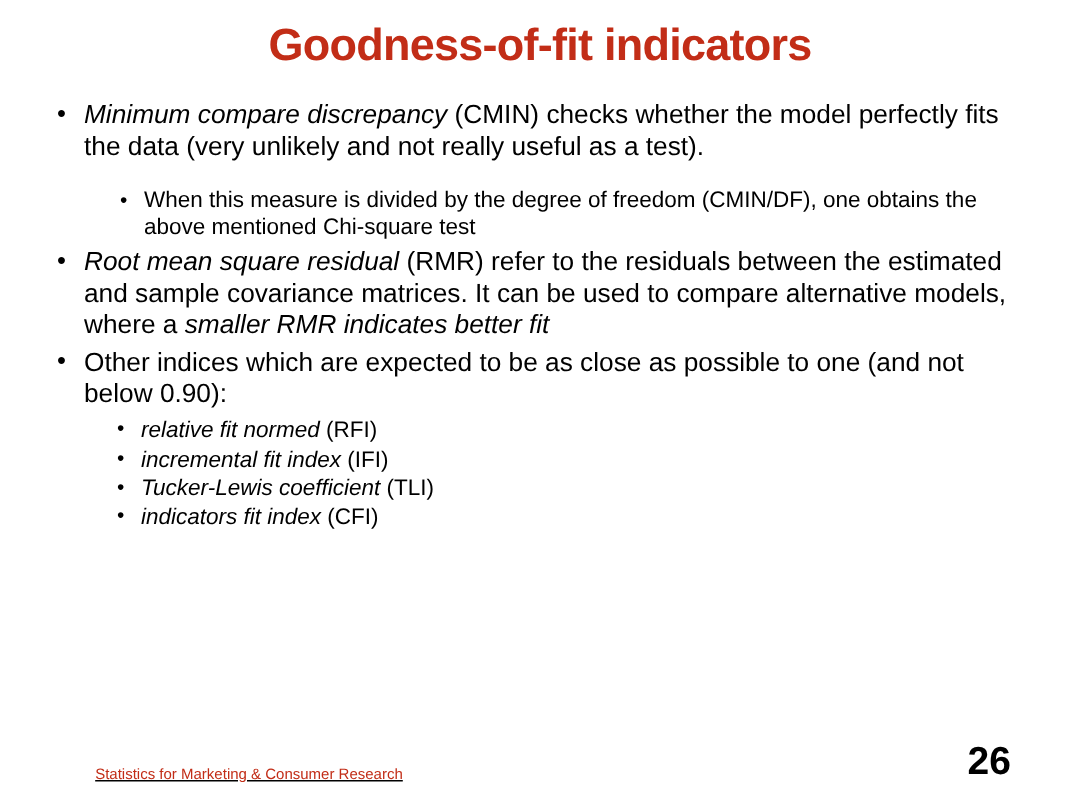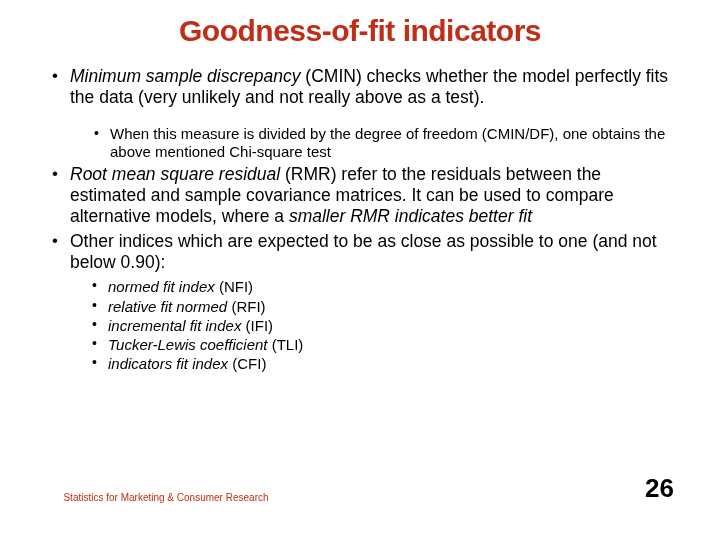--- a/index.html
+++ b/index.html
@@ -10,21 +10,21 @@
     background: #fff;
     font-family: "Trebuchet MS", "Verdana", sans-serif;
     color: #000;
     overflow: hidden;
   }
   .slide {
     box-sizing: border-box;
     width: 720px;
     height: 540px;
     position: relative;
-    padding: 0 44px;
+    padding: 0 30px;
   }
   .title {
     text-align: center;
     font-weight: 700;
     font-size: 30px;
     color: #c22d17;
     letter-spacing: -0.5px;
     padding-top: 14px;
     padding-bottom: 18px;
   }
@@ -81,22 +81,23 @@
     position: absolute;
     left: -8px;
     top: 0;
     font-size: 14px;
   }
   .it { font-style: italic; }
   .footer {
     position: absolute;
     left: 0;
     right: 0;
-    bottom: 36px;
+    bottom: 17px;
     padding: 0 36px;
+    text-decoration: underline;
   }
   .footer-left {
     font-size: 10px;
     color: #c22d17;
     line-height: 1.25;
     text-align: center;
     width: 260px;
   }
   .page-num {
     position: absolute;
@@ -110,35 +111,34 @@
 </head>
 <body>
 
 <div class="slide">
 
   <div class="title">Goodness-of-fit indicators</div>
 
   <ul class="level1">
 
     <li>
-      <span class="it">Minimum sample discrepancy</span><span> (CMIN) checks whether the model perfectly fits the data (very unlikely and not really above as a test).</span>
+      <span class="it">Minimum compare discrepancy</span><span> (CMIN) checks whether the model perfectly fits the data (very unlikely and not really useful as a test).</span>
       <ul class="level2">
         <li><span>When this measure is divided by the degree of freedom (CMIN/DF), one obtains the above mentioned Chi-square test</span></li>
       </ul>
     </li>
 
     <li>
       <span class="it">Root mean square residual</span><span> (RMR) refer to the residuals between the estimated and sample covariance matrices. It can be used to compare alternative models, where a </span><span class="it">smaller RMR indicates better fit</span>
     </li>
 
 
     <li>
       <span>Other indices which are expected to be as close as possible to one (and not below 0.90):</span>
       <ul class="level3">
-        <li><span class="it">normed fit index</span><span> (NFI)</span></li>
         <li><span class="it">relative fit normed</span><span> (RFI)</span></li>
         <li><span class="it">incremental fit index</span><span> (IFI)</span></li>
         <li><span class="it">Tucker-Lewis coefficient</span><span> (TLI)</span></li>
         <li><span class="it">indicators fit index</span><span> (CFI)</span></li>
       </ul>
     </li>
 
   </ul>
 
   <div class="footer">

